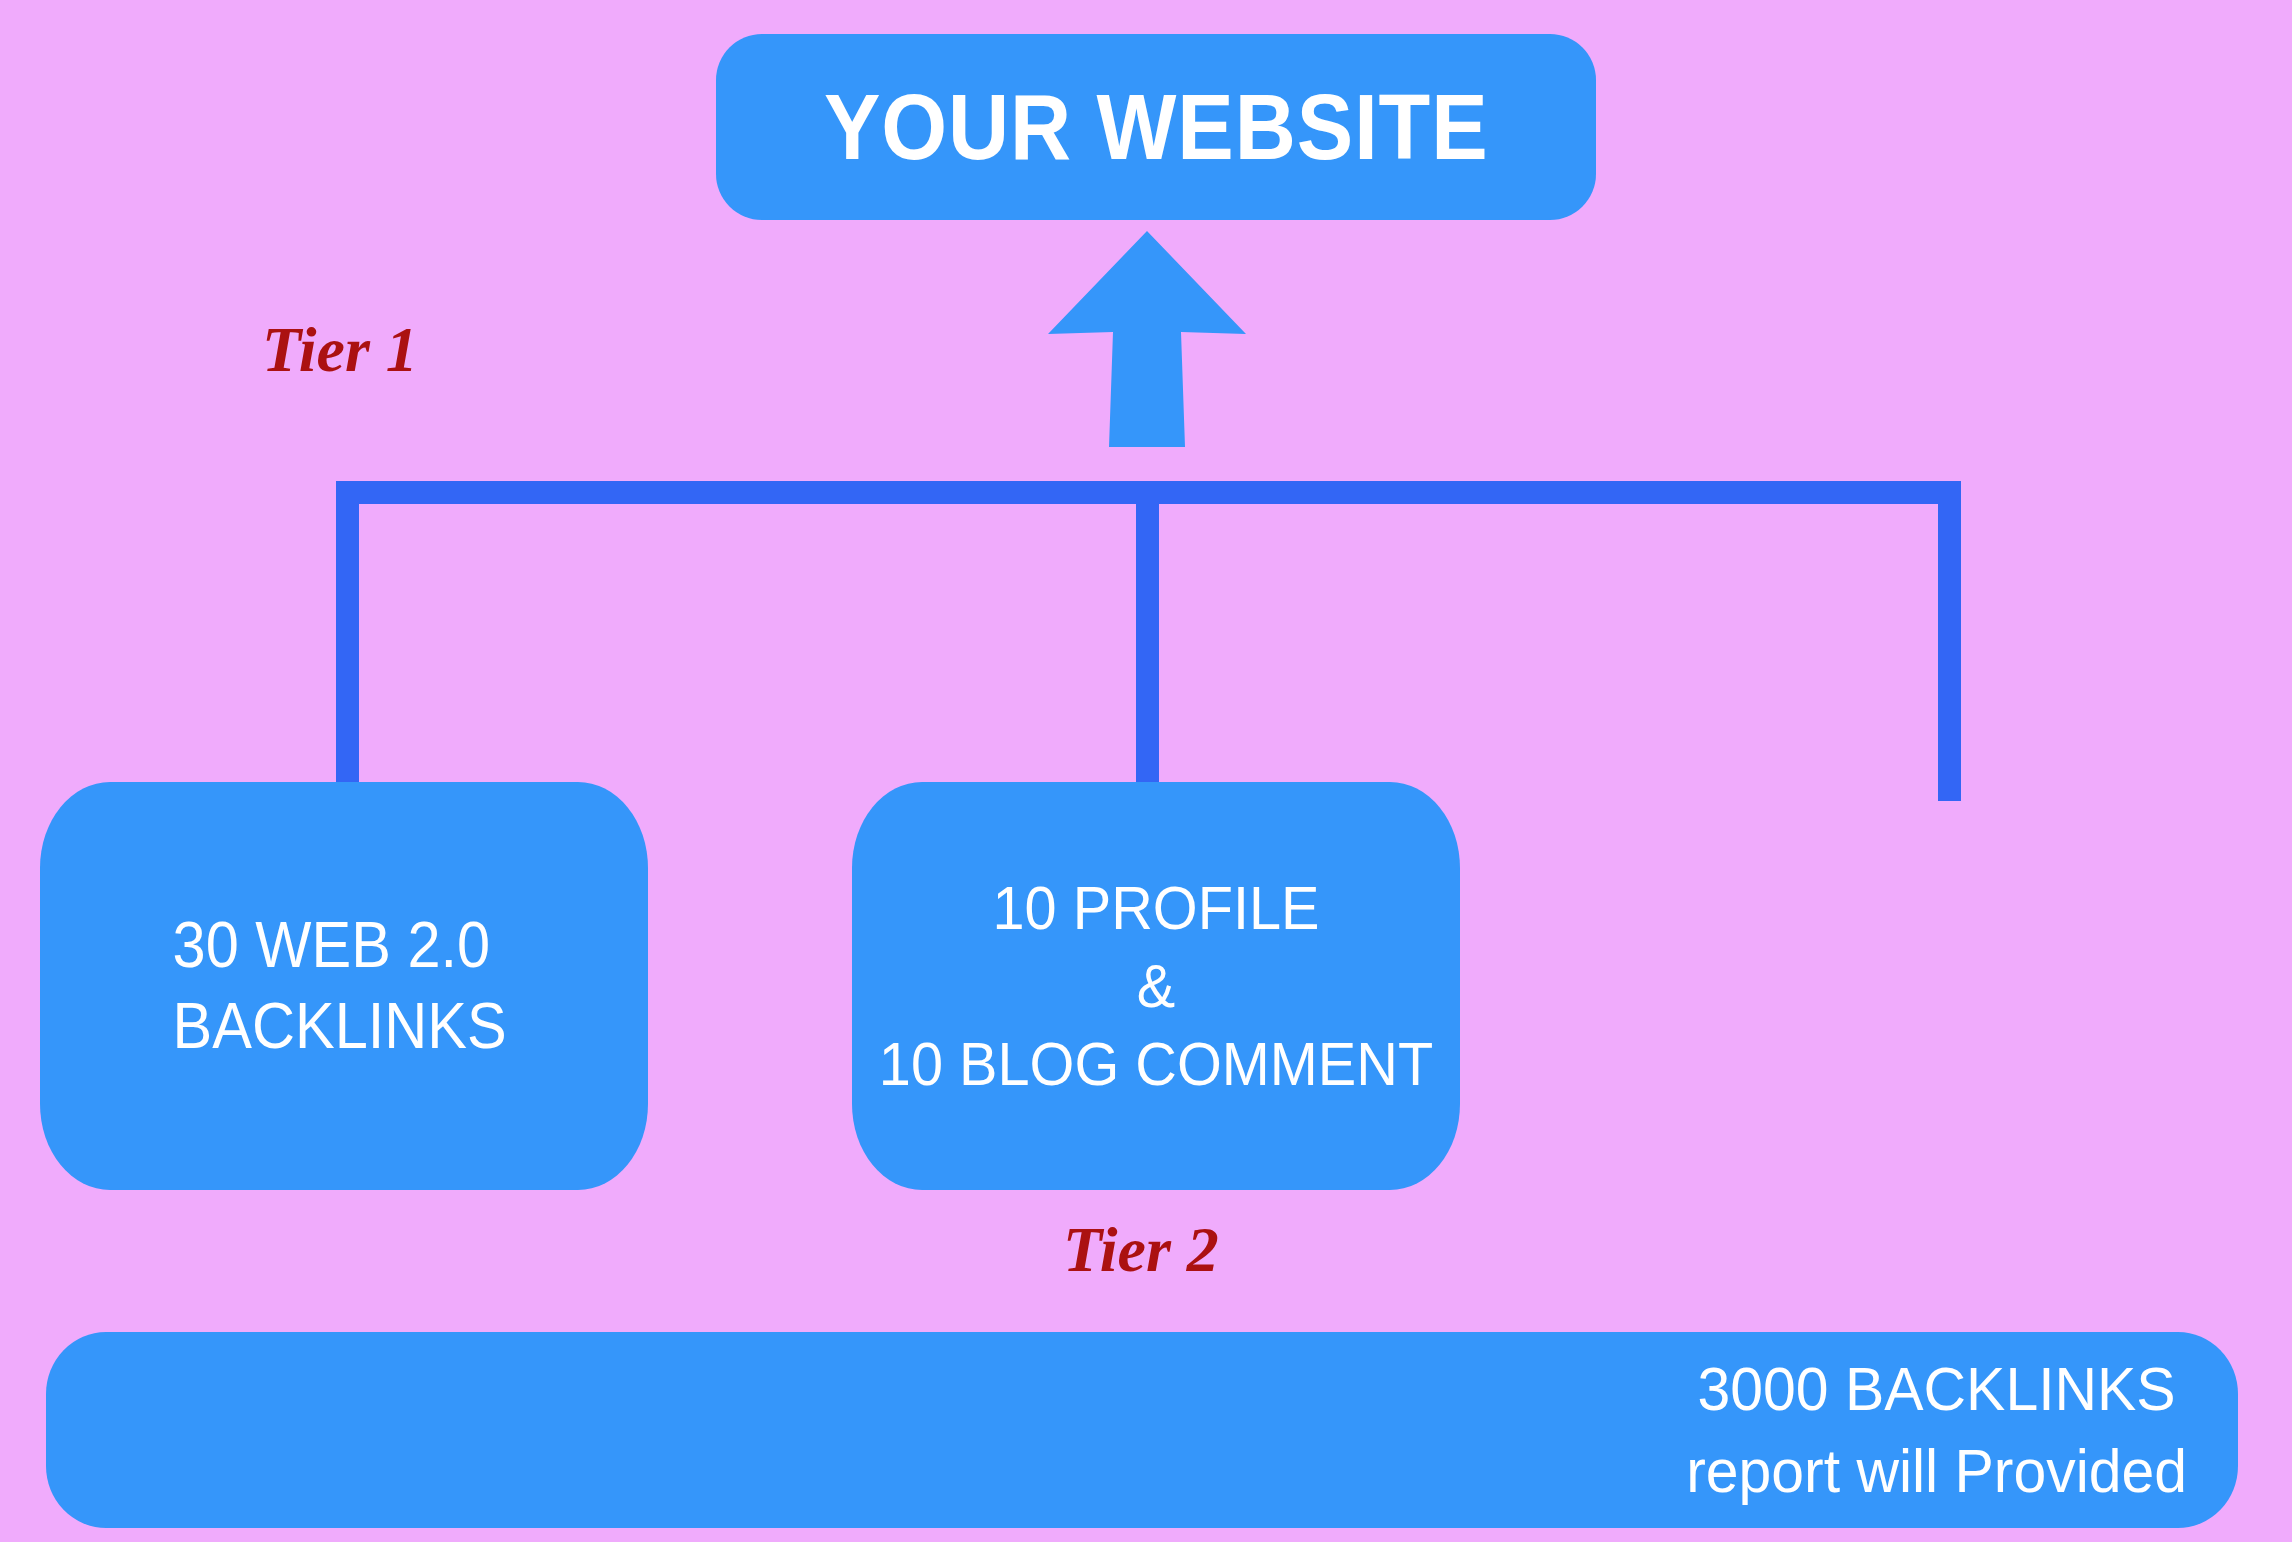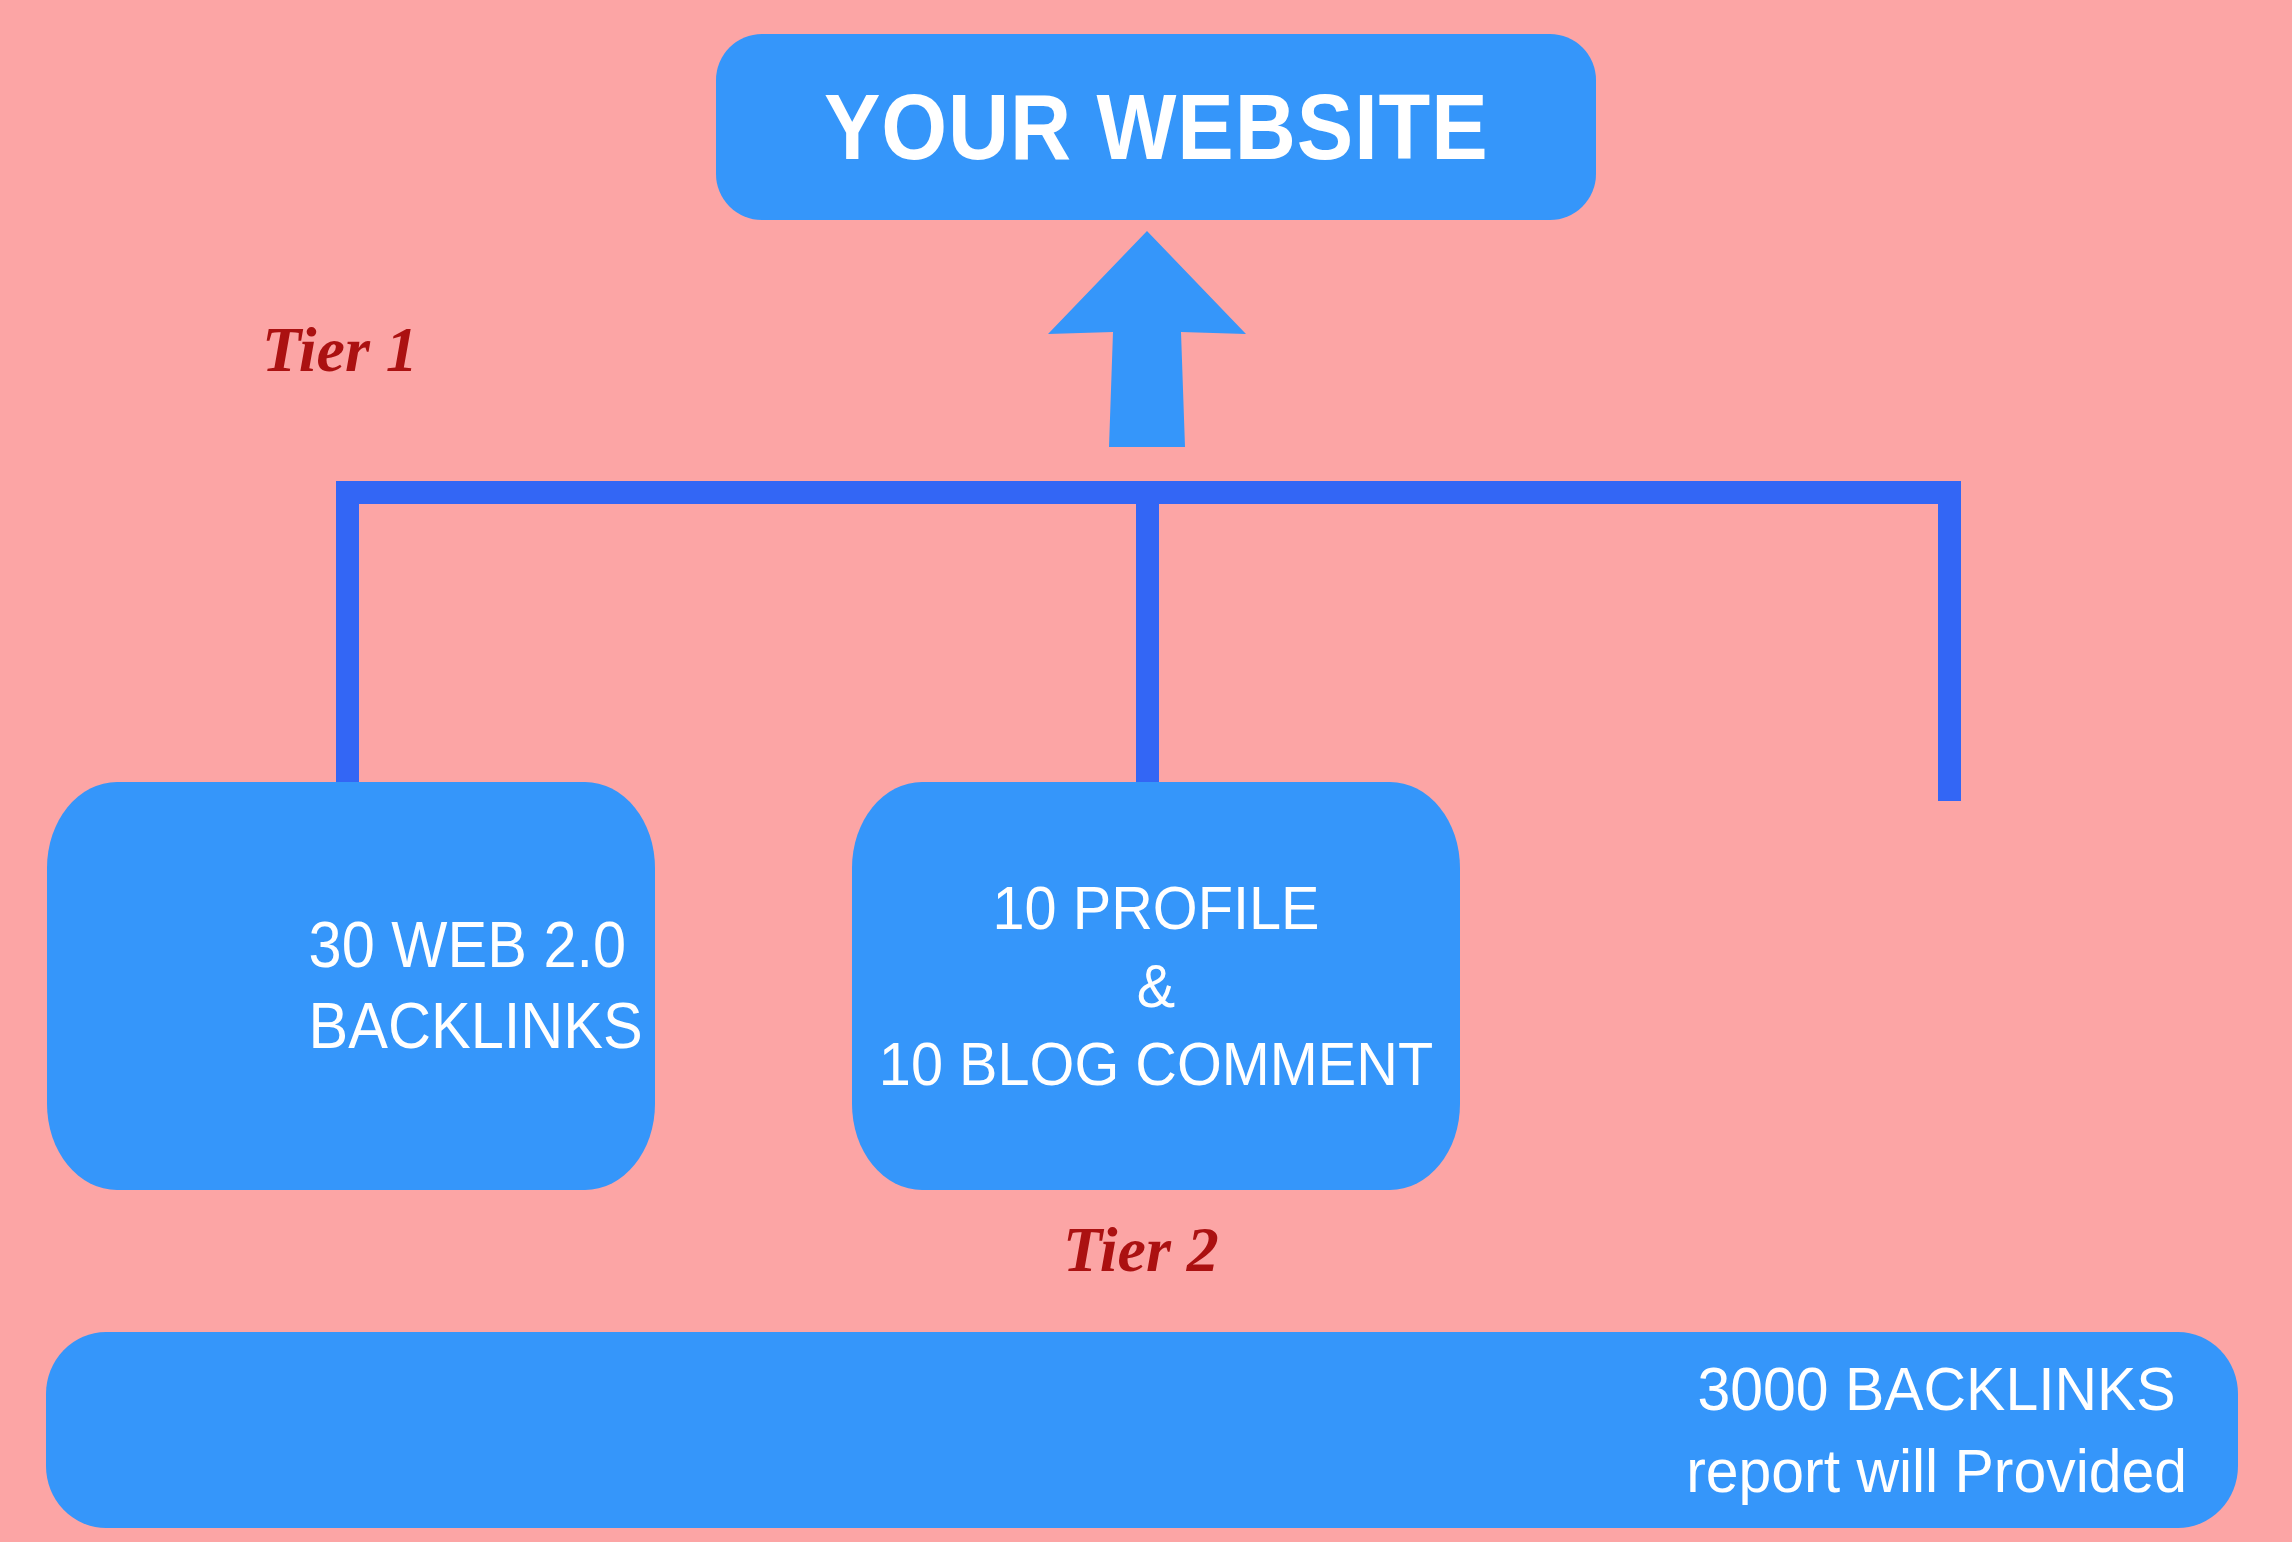--- a/index.html
+++ b/index.html
@@ -8,21 +8,21 @@
     padding: 0;
     background: #ffffff;
   }
   body {
     font-family: "Liberation Sans", sans-serif;
   }
   #canvas {
     position: relative;
     width: 2292px;
     height: 1542px;
-    background: #fca5a5;
+    background: #f0abfc;
     overflow: hidden;
     text-decoration: underline;
   }
 
   
   .top-node {
     position: absolute;
     left: 716px;
     top: 34px;
     width: 880px;
@@ -92,21 +92,21 @@
     position: absolute;
     top: 782px;
     width: 608px;
     height: 408px;
     background: #3596fa;
     border-radius: 70px / 86px;
     display: flex;
     align-items: center;
     justify-content: center;
   }
-  #box-web20    { left: 47px; justify-content: flex-end; }
+  #box-web20    { left: 40px; }
   #box-profile  { left: 852px; }
   #box-article  { left: 1668px; }
 
   .box-text {
     color: #ffffff;
     font-family: "Liberation Sans", sans-serif;
     font-weight: normal;
     font-size: 64px;
     line-height: 1.26;
     text-align: center;

